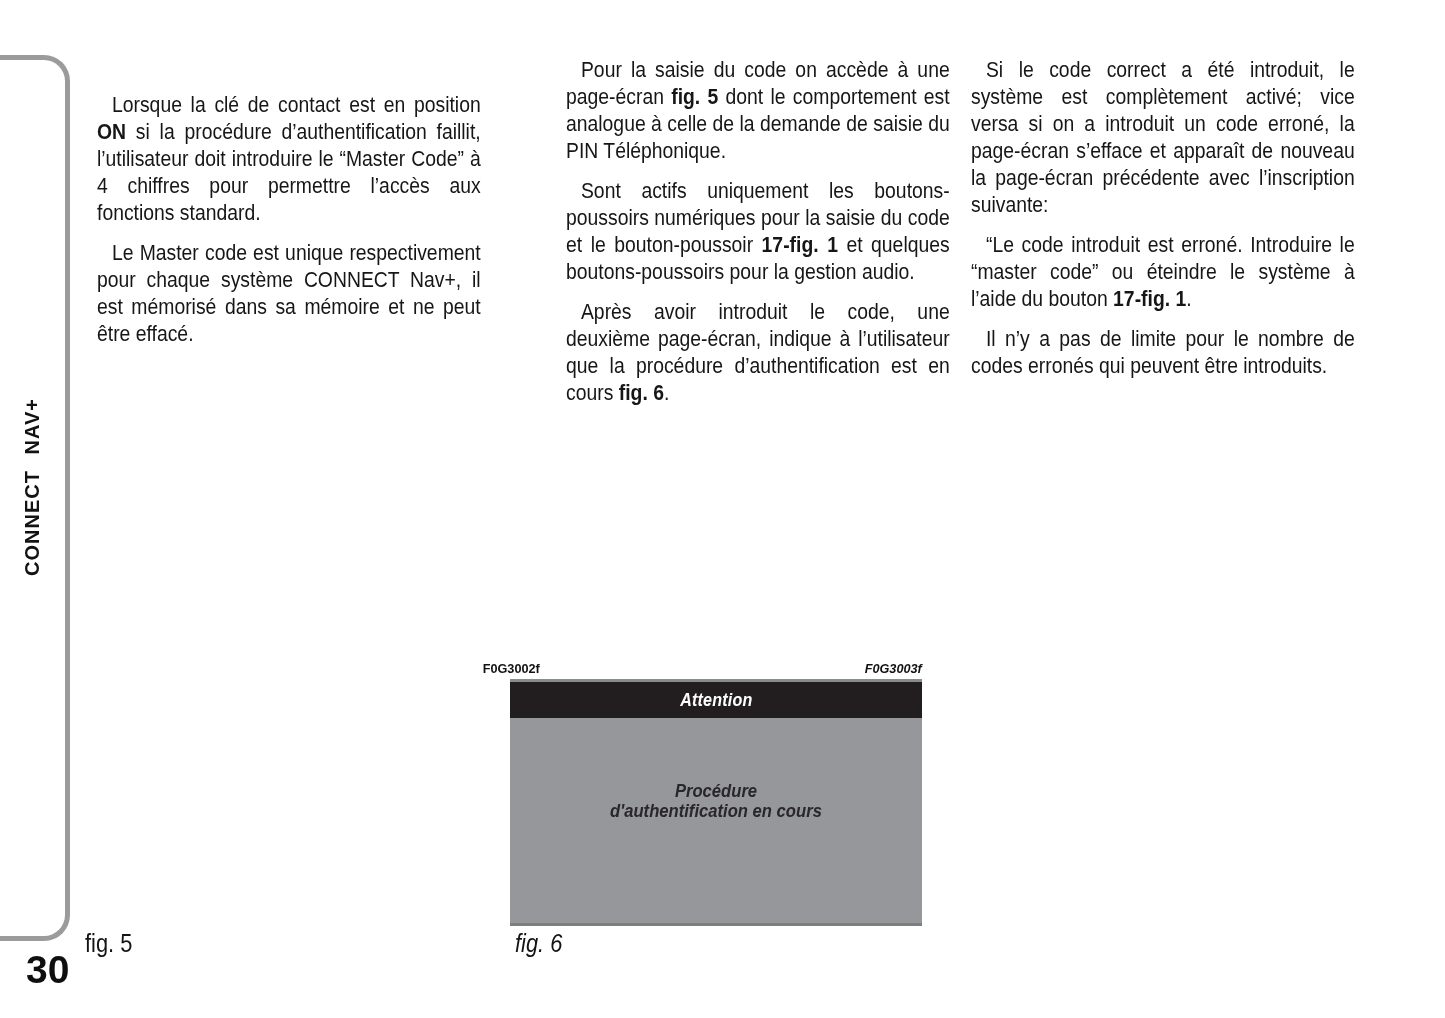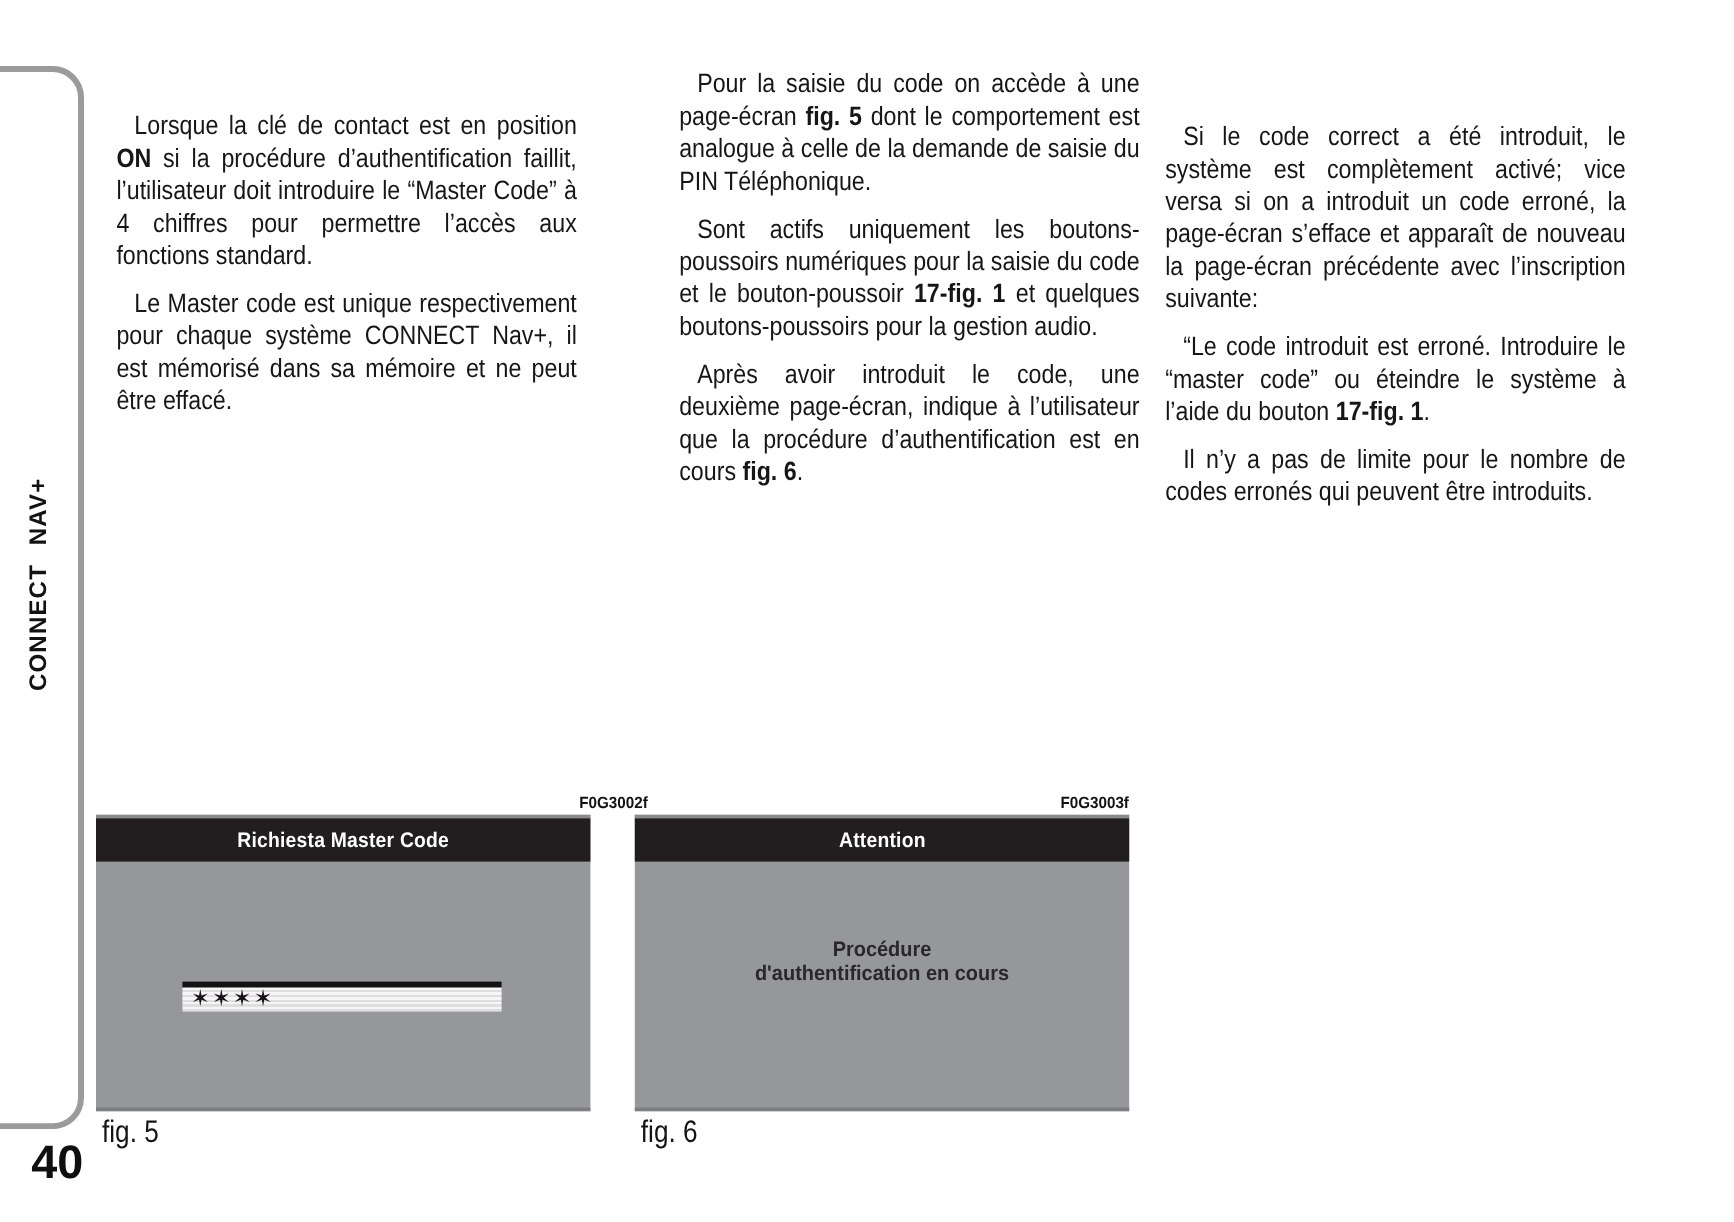--- a/index.html
+++ b/index.html
@@ -39,40 +39,40 @@
     left: 26px; top: 948px;
     font-size: 39px;
     font-weight: bold;
     color: #0f0f0f;
   }
 
   
   .col { position: absolute; top: 56px; }
   .col-1 { left: 97px;  width: 384px; margin-top: 35px; }
   .col-2 { left: 566px; width: 380px; }
-  .col-3 { left: 971px; width: 380px; margin-top: 44px; }
+  .col-3 { left: 971px; width: 380px; }
   .col-inner {
     width: 436px;
     transform: scaleX(0.88);
     transform-origin: 0 0;
     font-size: 22px;
     line-height: 27px;
   }
   .para {
     margin: 0;
     text-align: justify;
     text-indent: 17px;
   }
   .para + .para { margin-top: 13px; }
   .para strong { font-weight: bold; }
 
   
   .figure { position: absolute; top: 658px; width: 412px; height: 312px; }
   .figure-5 { left: 80px; padding-left: 48px; }
-  .figure-6 { left: 529px; }
+  .figure-6 { left: 510px; font-style: italic; }
   .photo-code {
     position: absolute; top: 3px; right: 0;
     font-size: 13.5px; font-weight: bold;
     transform: scaleX(0.94); transform-origin: 100% 0;
     color: #121212;
   }
   .screen {
     position: absolute; top: 21px; left: 0;
     width: 412px; height: 247px;
     box-sizing: border-box;
@@ -130,21 +130,21 @@
 </style>
 </head>
 <body>
 
 <div class="page">
 
   <div class="frame"></div>
 
   <div class="sidebar-label">CONNECT NAV+</div>
 
-  <div class="page-number">40</div>
+  <div class="page-number">30</div>
 
   <div class="col col-1">
     <div class="col-inner">
         <p class="para">Lorsque la clé de contact est en position <strong>ON</strong> si la procédure d’authentification faillit, l’utilisateur doit introduire le “Master Code” à 4 chiffres pour permettre l’accès aux fonctions standard.</p>
         <p class="para">Le Master code est unique respectivement pour chaque système CONNECT Nav+, il est mémorisé dans sa mémoire et ne peut être effacé.</p>
       </div>
   </div>
   <div class="col col-2">
     <div class="col-inner">
         <p class="para">Pour la saisie du code on accède à une page-écran <strong>fig. 5</strong> dont le comportement est analogue à celle de la demande de saisie du PIN Téléphonique.</p>
@@ -155,33 +155,20 @@
   <div class="col col-3">
     <div class="col-inner">
         <p class="para">Si le code correct a été introduit, le système est complètement activé; vice versa si on a introduit un code erroné, la page-écran s’efface et apparaît de nouveau la page-écran précédente avec l’inscription suivante:</p>
         <p class="para">“Le code introduit est erroné. Introduire le “master code” ou éteindre le système à l’aide du bouton <strong>17-fig. 1</strong>.</p>
         <p class="para">Il n’y a pas de limite pour le nombre de codes erronés qui peuvent être introduits.</p>
       </div>
   </div>
 
   <div class="figure figure-5">
     <div class="photo-code">F0G3002f</div>
-    <div class="screen">
-      <div class="screen-titlebar">
-        <span class="screen-title">Richiesta Master Code</span>
-      </div>
-      <div class="screen-body">
-        <div class="code-input">
-          <div class="code-input-topbar"></div>
-          <div class="code-input-field">
-            <span class="stars">✶✶✶✶</span>
-          </div>
-        </div>
-      </div>
-    </div>
     <div class="fig-caption">fig. 5</div>
   </div>
 
   <div class="figure figure-6">
     <div class="photo-code">F0G3003f</div>
     <div class="screen">
       <div class="screen-titlebar">
         <span class="screen-title">Attention</span>
       </div>
       <div class="screen-body">

